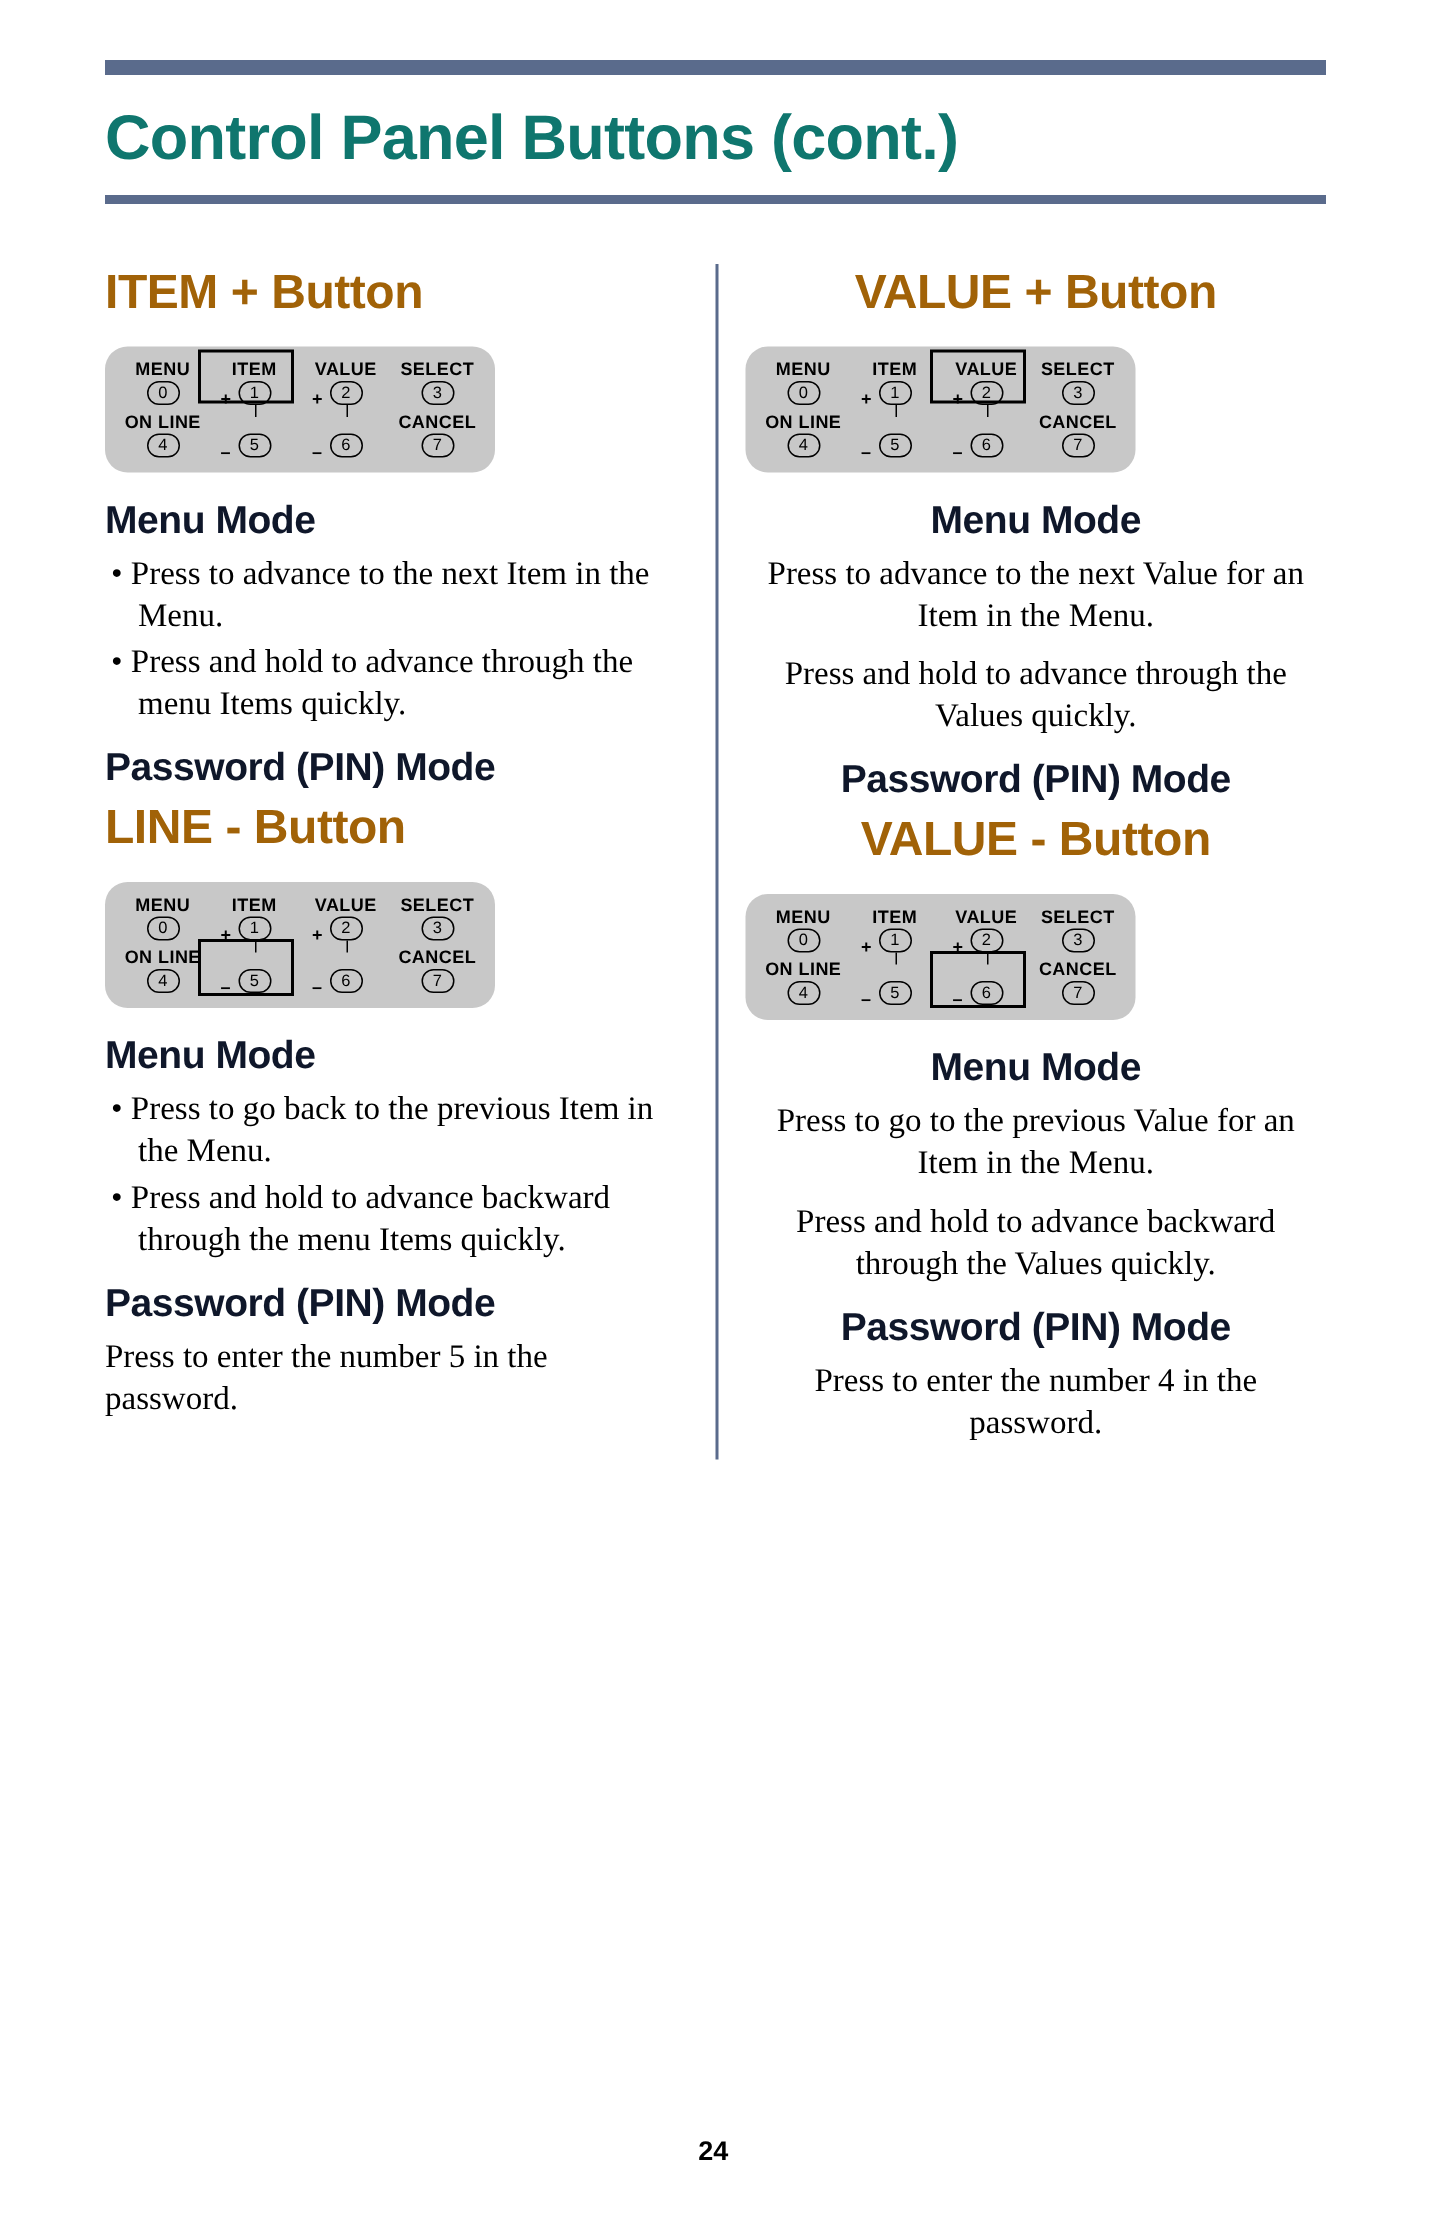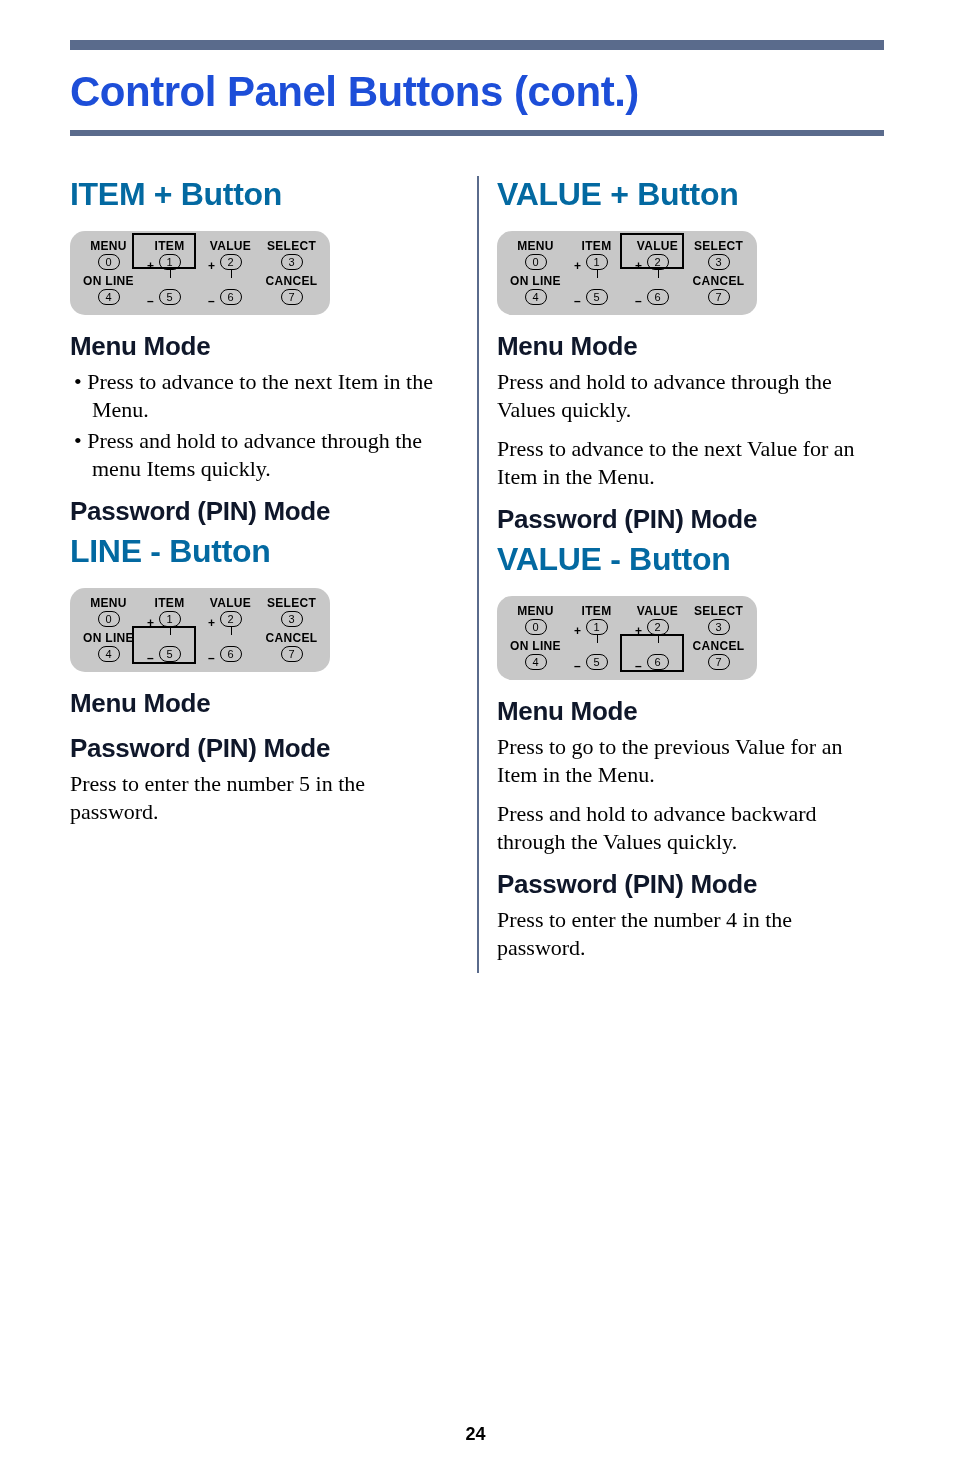--- a/index.html
+++ b/index.html
@@ -13,46 +13,47 @@
   }
   .top-accent {
     height: 10px;
     background: #5a6b8c;
     margin-bottom: 18px;
   }
   .page-title {
     font-family: Arial, Helvetica, sans-serif;
     font-weight: 900;
     font-size: 42px;
-    color: #1d4ed8;
+    color: #0f766e;
     letter-spacing: -0.5px;
     margin-bottom: 14px;
   }
   .title-rule {
     height: 6px;
     background: #5a6b8c;
     margin-bottom: 40px;
   }
   .columns {
     display: flex;
     gap: 0;
   }
   .col {
     width: 50%;
   }
   .col.left { padding-right: 18px; }
   .col.right {
     padding-left: 18px;
     border-left: 2px solid #5a6b8c;
+    text-align: center;
   }
   .section-h1 {
     font-family: Arial, Helvetica, sans-serif;
     font-weight: 900;
     font-size: 32px;
-    color: #0369a1;
+    color: #a16207;
     margin-bottom: 18px;
     letter-spacing: -0.3px;
   }
   .h2 {
     font-family: Arial, Helvetica, sans-serif;
     font-weight: 900;
     font-size: 26px;
     color: #0f172a;
     margin-top: 14px;
     margin-bottom: 6px;
@@ -255,20 +256,24 @@
           </div>
         <div class="pcell">
             <span class="plabel">CANCEL</span>
             <span class="pbtn">7</span>
           </div>
       </div>
       <div class="highlight-box" style="left:62px; top:38px; width:64px; height:38px;"></div>
     </div>
 
     <h3 class="h2">Menu Mode</h3>
+    <ul class="body-list">
+      <li>Press to go back to the previous Item in the Menu.</li>
+      <li>Press and hold to advance backward through the menu Items quickly.</li>
+    </ul>
     <h3 class="h2">Password (PIN) Mode</h3>
     <p class="body-text">Press to enter the number 5 in the password.</p>
   </div>
 
   <div class="col right">
 
     <h2 class="section-h1">VALUE + Button</h2>
 
     <div class="panel" style="position:relative">
       <div class="prow">
@@ -310,22 +315,22 @@
           </div>
         <div class="pcell">
             <span class="plabel">CANCEL</span>
             <span class="pbtn">7</span>
           </div>
       </div>
       <div class="highlight-box" style="left:123px; top:2px; width:64px; height:36px;"></div>
     </div>
 
     <h3 class="h2">Menu Mode</h3>
+    <p class="body-text">Press to advance to the next Value for an Item in the Menu.</p>
     <p class="body-text">Press and hold to advance through the Values quickly.</p>
-    <p class="body-text">Press to advance to the next Value for an Item in the Menu.</p>
     <h3 class="h2">Password (PIN) Mode</h3>
 
     <h2 class="section-h1" style="margin-top:6px">VALUE - Button</h2>
 
     <div class="panel" style="position:relative">
       <div class="prow">
         <div class="pcell">
             <span class="plabel">MENU</span>
             <span class="pbtn">0</span>
           </div>

